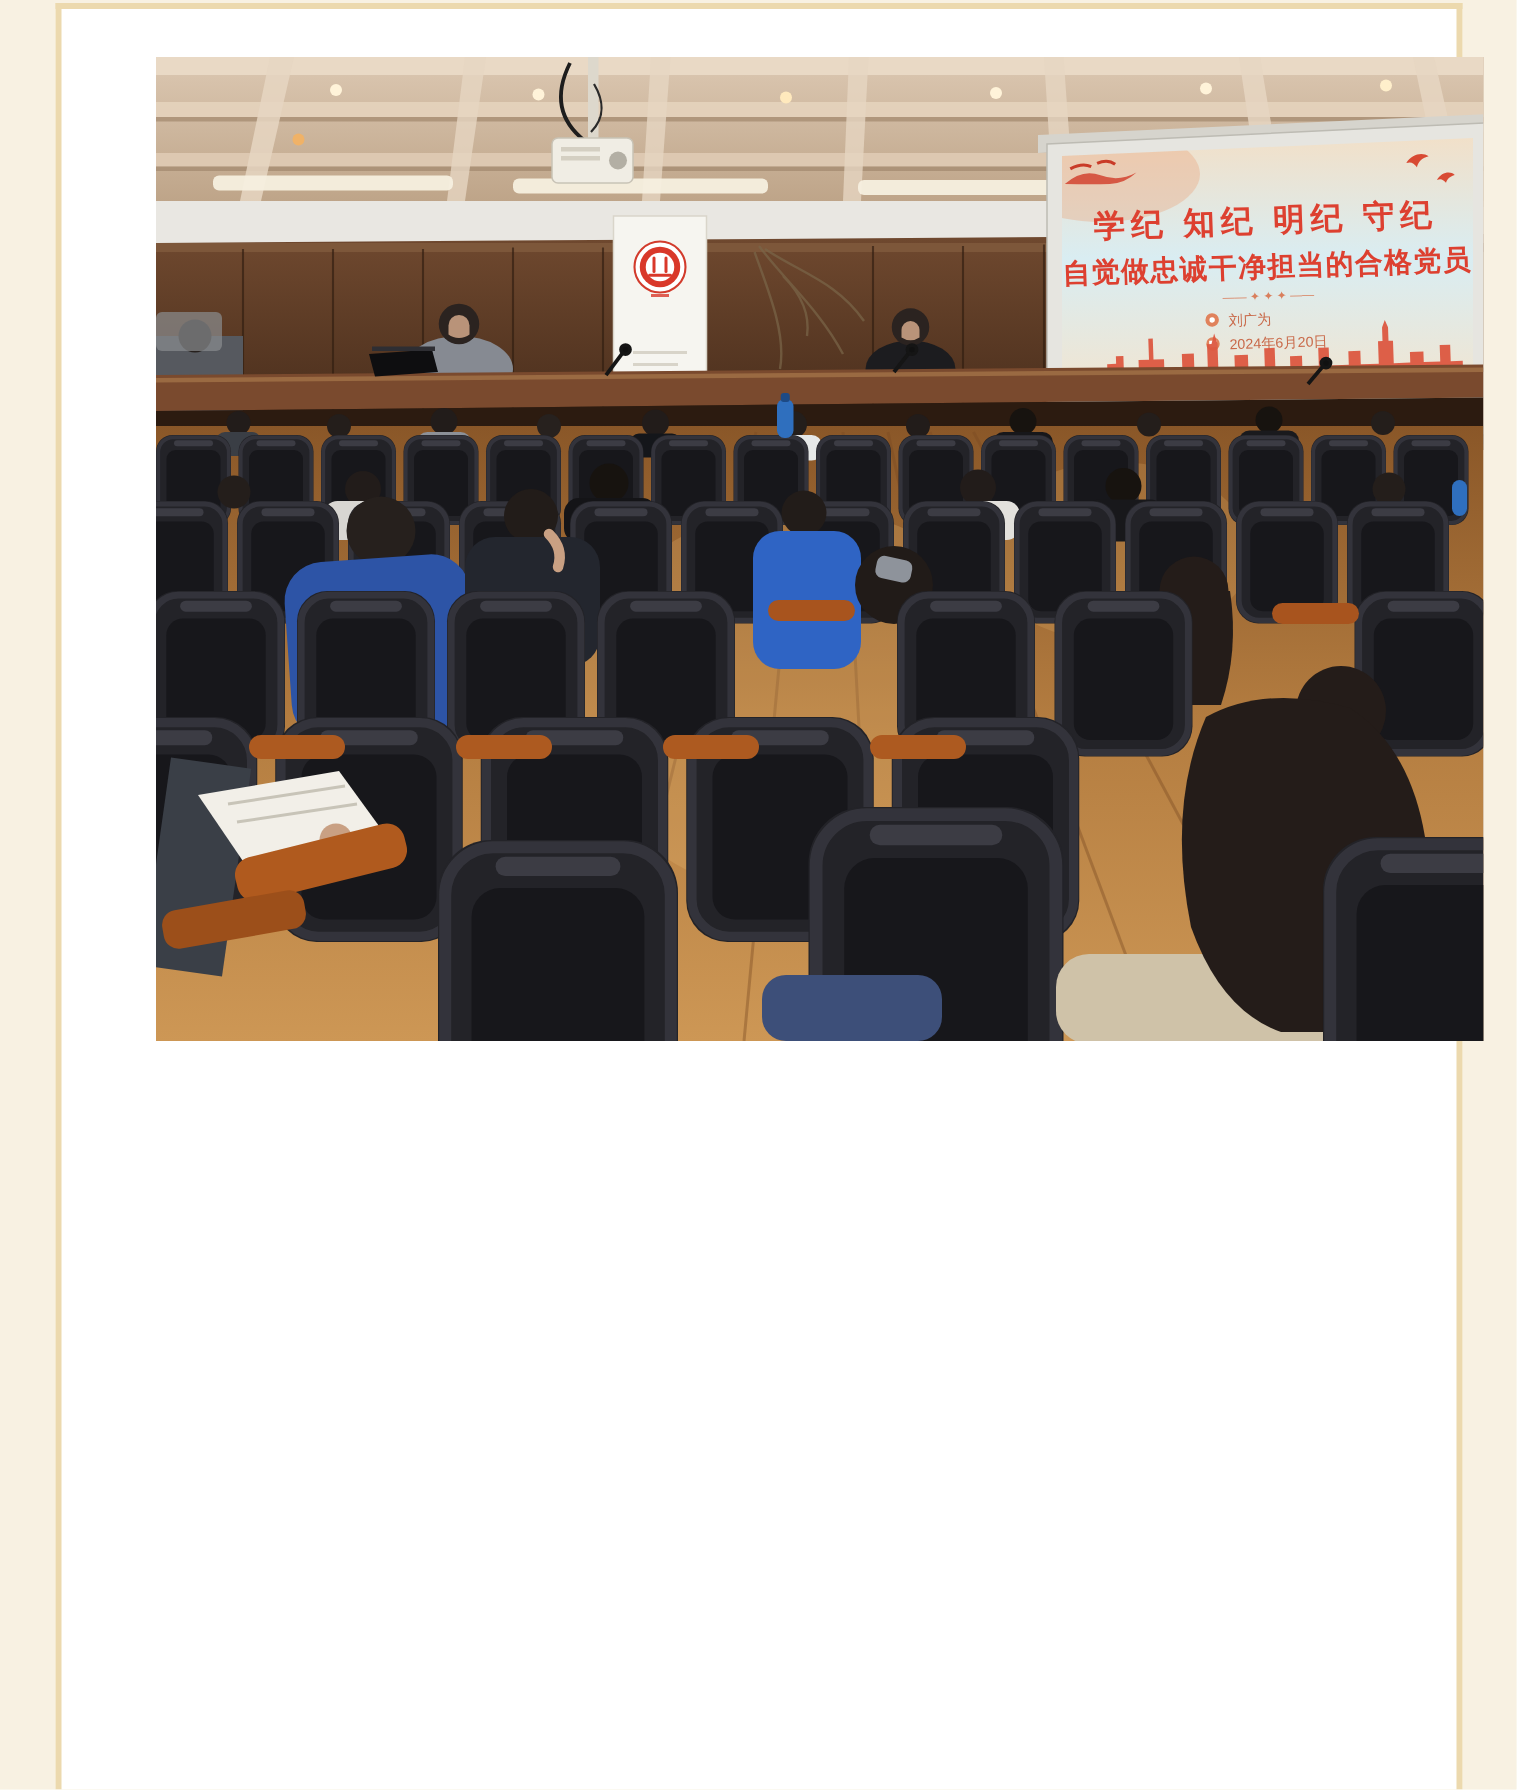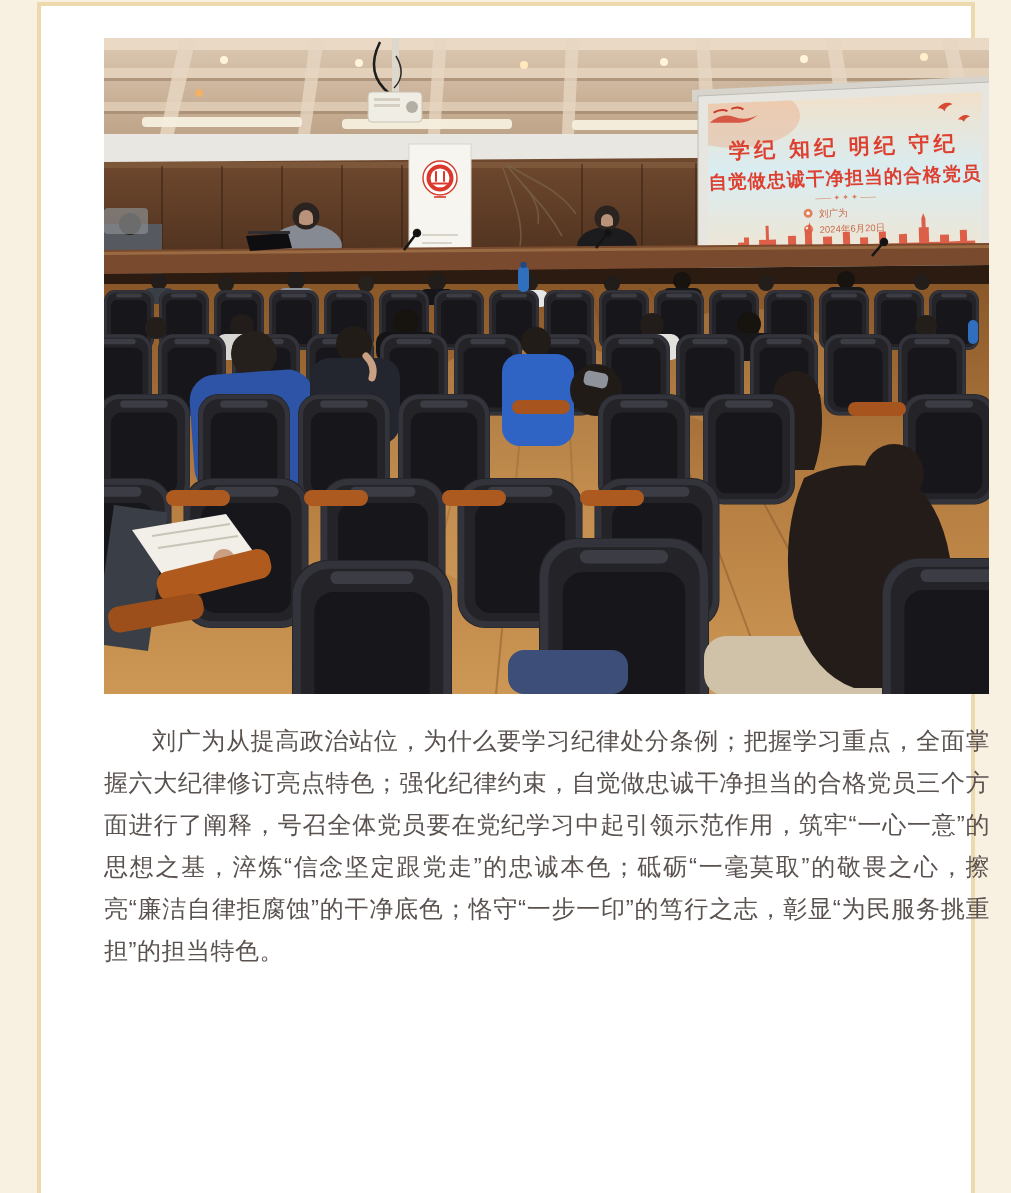--- a/index.html
+++ b/index.html
@@ -360,17 +360,16 @@
           <g>
             <rect x="414" y="228" width="11" height="26" rx="5" fill="#2f6fbe"></rect>
             <rect x="416.5" y="224" width="6" height="6" rx="2" fill="#1d4a85"></rect>
             <rect x="864" y="282" width="10" height="24" rx="5" fill="#2f6fbe"></rect>
           </g>
         </g>
       </svg>
     </figure>
 
     <div class="article">
-      <p>刘广为从提高政治站位，为什么要学习纪律处分条例；把握学习重点，全面掌握六大纪律修订亮点特色；强化纪律约束，自觉做忠诚干净担当的合格党员三个方面进行了阐释，号召全体党员要在党纪学习中起引领示范作用，筑牢“一心一意”的思想之基，淬炼“信念坚定跟党走”的忠诚本色；砥砺“一毫莫取”的敬畏之心，擦亮“廉洁自律拒腐蚀”的干净底色；恪守“一步一印”的笃行之志，彰显“为民服务挑重担”的担当特色。</p>
     </div>
 
   </div>
 </div>
 
 </body></html>

